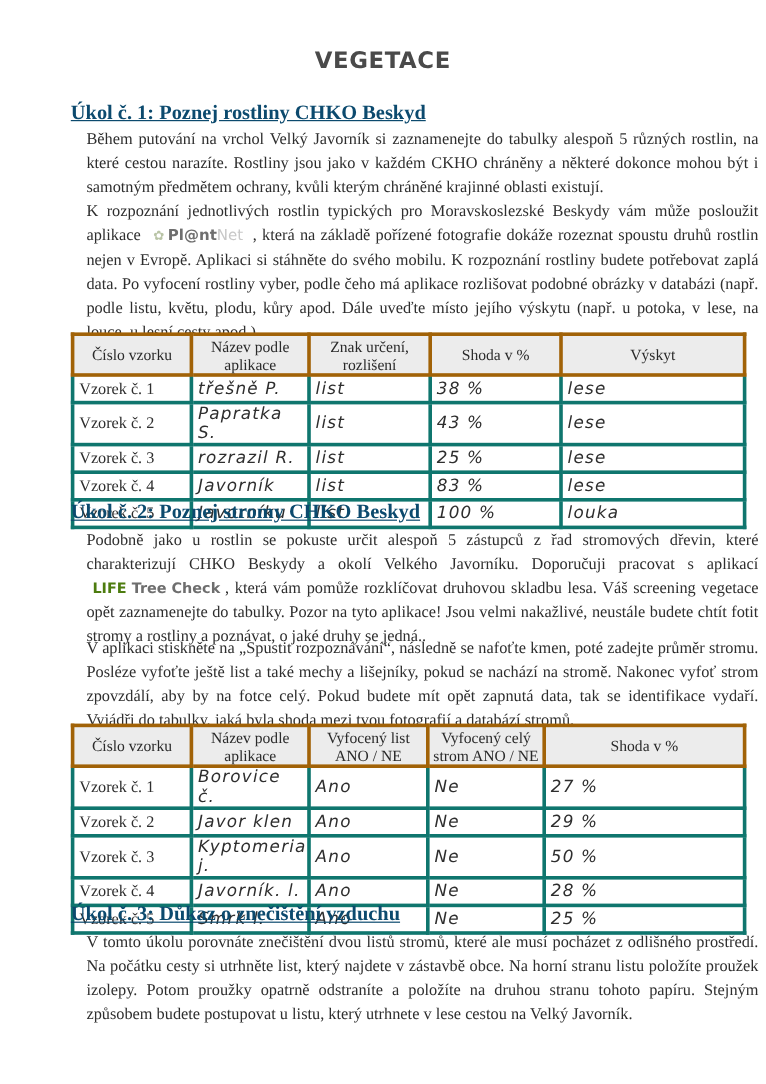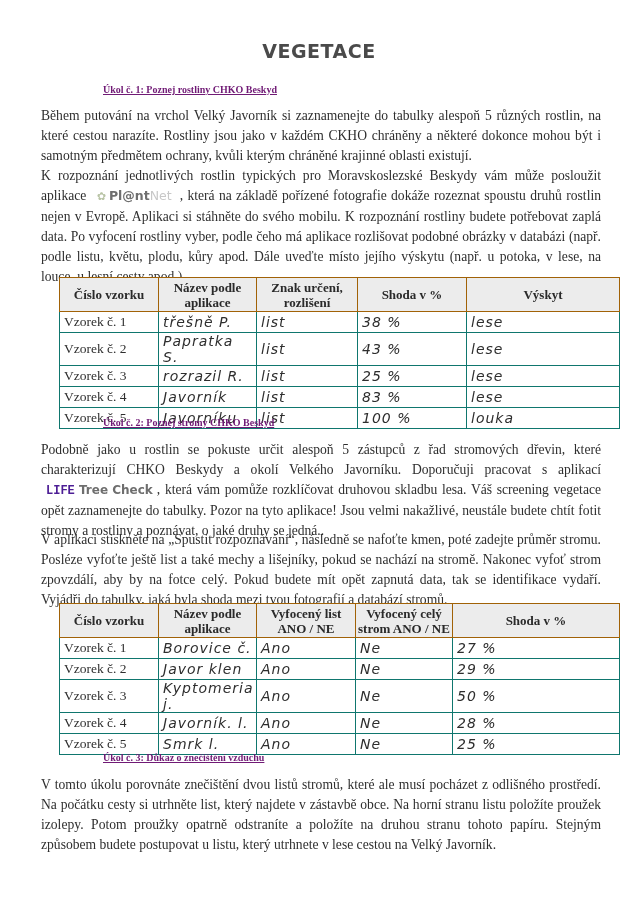--- a/index.html
+++ b/index.html
@@ -1,39 +1,39 @@
 <!DOCTYPE html>
 <html><head>
 <meta charset="utf-8">
 <style>
   html, body { margin: 0; padding: 0; background: #ffffff; }
   body { width: 638px; height: 903px; position: relative; overflow: hidden;
          font-family: "Liberation Serif", serif; color: #2b2b2b; }
   .page-title { position: absolute; left: 0; width: 638px; top: 40px; text-align: center;
          font-family: "DejaVu Sans", sans-serif; font-weight: bold; font-size: 19px;
          color: #4a4a4a; letter-spacing: 0.5px; }
-  .heading { position: absolute; left: 59px; font-weight: bold; font-size: 10px;
-         text-decoration: underline; color: #701a75; margin-left: 44px; }
-  .para { position: absolute; left: 41px; width: 560px; font-size: 13.6px; line-height: 20px;
+  .heading { position: absolute; left: 59px; font-weight: bold; font-size: 17px;
+         text-decoration: underline; color: #0c4a6e; }
+  .para { position: absolute; left: 72px; width: 560px; font-size: 13.6px; line-height: 20px;
          text-align: justify; color: #2e2e2e; }
   .para p { margin: 0; }
   .logo-plantnet { display: inline-block; font-family: "DejaVu Sans", sans-serif; font-size: 12.5px;
          color: #8a8a8a; margin: 0 8px 0 6px; }
   .logo-plantnet .leaf { color: #b9c4a6; margin-right: 3px; font-size: 11px; }
   .logo-plantnet .pl { font-weight: bold; color: #6f6f6f; }
   .logo-plantnet .net { color: #c8c8c8; font-weight: normal; }
   .logo-tree { display: inline-block; font-family: "DejaVu Sans", sans-serif; font-weight: bold;
          font-size: 12px; margin: 0 4px 0 5px; }
-  .logo-tree .life { color: #4c1d95; font-family: Liberation Mono, monospace; }
+  .logo-tree .life { color: #4d7c0f; }
   .logo-tree .tc { color: #6e6e6e; margin-top: 12px; }
   table.tbl { position: absolute; left: 59px; width: 560px; border-collapse: collapse;
          font-size: 13.5px; table-layout: fixed; }
-  table.tbl th { background: #ececec; font-weight: bold; border: 1px solid #a16207; padding: 0 2px;
+  table.tbl th { background: #ececec; font-weight: normal; border: 3px solid #a16207; padding: 0 2px;
          line-height: 15px; text-align: center; color: #2a2a2a; font-size: 13px; }
-  table.tbl td { border: 1px solid #0f766e; height: 20px; padding: 0 4px; color: #2e2e2e; }
+  table.tbl td { border: 3px solid #0f766e; height: 20px; padding: 0 4px; color: #2e2e2e; }
   td.hand { font-family: "DejaVu Sans", sans-serif; font-style: italic; color: #2336c9;
          text-align: left; font-size: 14px; letter-spacing: 1px; }
   td.faded { color: #8f9be0; }
 </style>
 </head>
 <body>
 
 <div class="page-title">VEGETACE</div>
 
 <div class="heading" style="top:84px;">Úkol č. 1: Poznej rostliny CHKO Beskyd</div>

